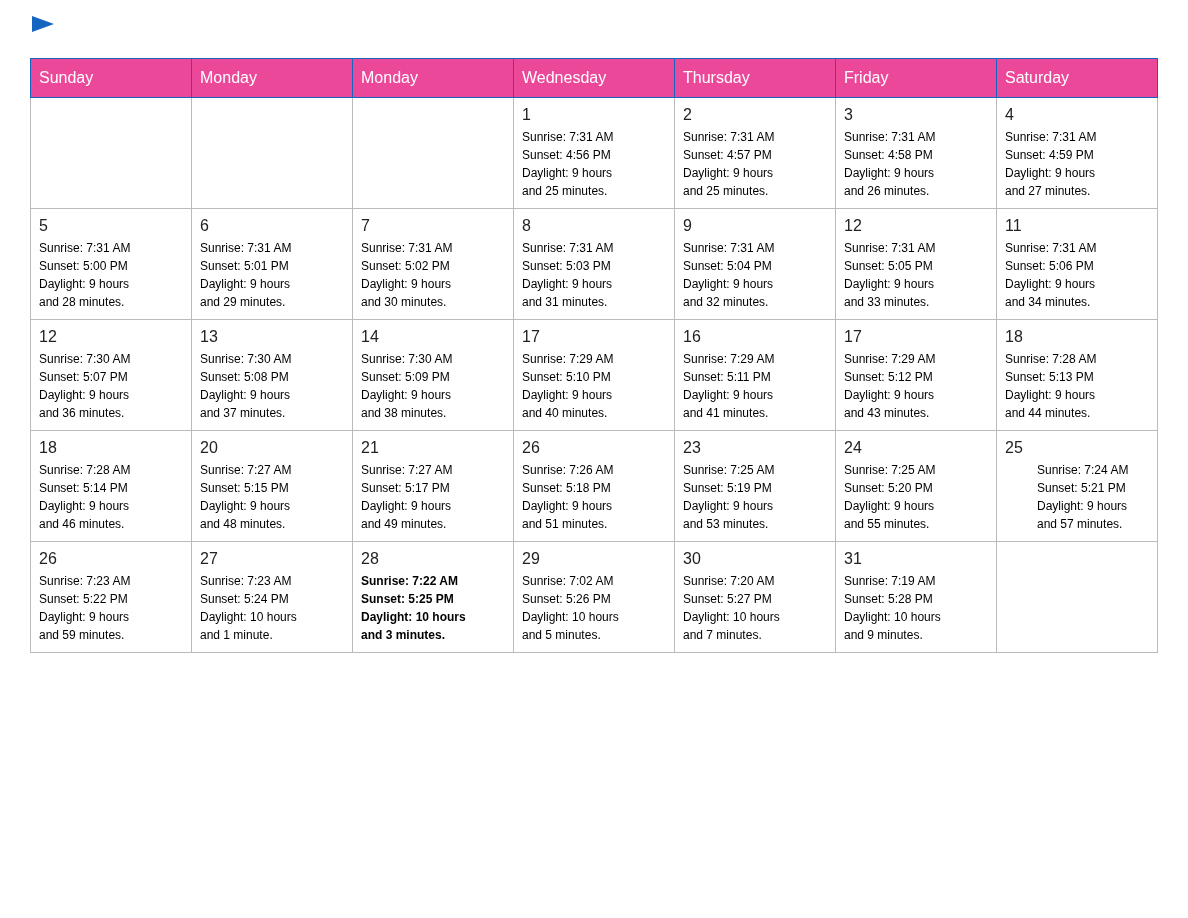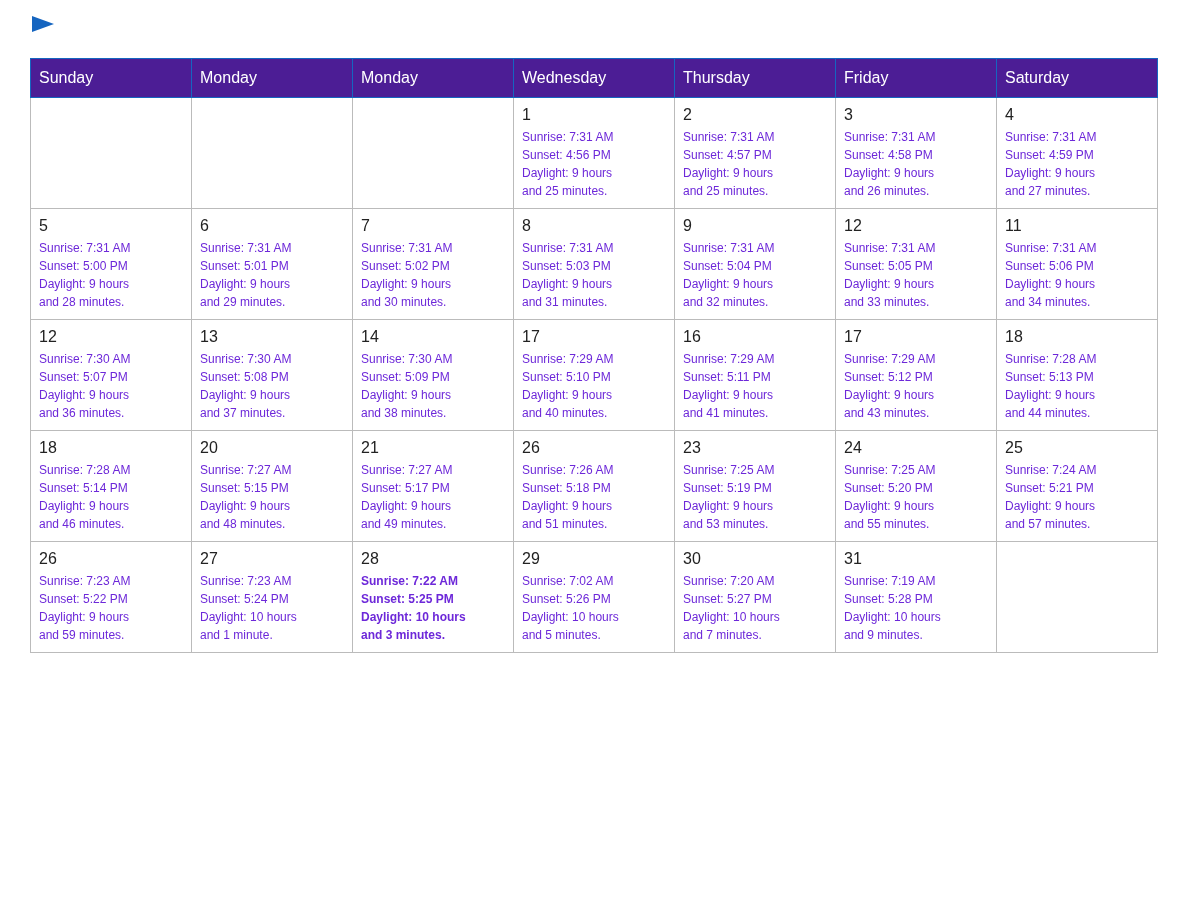--- a/index.html
+++ b/index.html
@@ -28,21 +28,21 @@
       font-size: 22px;
       font-weight: normal;
       color: #444;
     }
     table {
       width: 100%;
       border-collapse: collapse;
       table-layout: fixed;
     }
     thead tr {
-      background-color: #4c1d95;
+      background-color: #ec4899;
     }
     thead th {
       color: #fff;
       padding: 10px 8px;
       font-size: 16px;
       font-weight: normal;
       border: 1px solid #1565c0;
       text-align: left;
     }
     tbody tr {
@@ -56,21 +56,21 @@
       height: 110px;
     }
     .day-number {
       font-size: 16px;
       color: #222;
       display: block;
       margin-bottom: 4px;
     }
     .day-info {
       font-size: 12px;
-      color: #6d28d9;
+      color: #000000;
       line-height: 1.5;
     }
     tbody tr td:first-child .day-number {
       color: #222;
     }
     .logo-wrapper {
       display: flex;
       align-items: center;
     }
     .logo-text {
@@ -295,21 +295,21 @@
         </td>
         <td>
           <span class="day-number">24</span>
           <div class="day-info" style="white-space: pre-line;">Sunrise: 7:25 AM
 Sunset: 5:20 PM
 Daylight: 9 hours
 and 55 minutes.</div>
         </td>
         <td>
           <span class="day-number">25</span>
-          <div class="day-info" style="white-space: pre-line;">Sunrise: 7:24 AM
+          <div class="day-info" style="white-space: pre-line; margin-left: 32px;">Sunrise: 7:24 AM
 Sunset: 5:21 PM
 Daylight: 9 hours
 and 57 minutes.</div>
         </td>
       </tr>
       <tr>
         <td>
           <span class="day-number">26</span>
           <div class="day-info" style="white-space: pre-line;">Sunrise: 7:23 AM
 Sunset: 5:22 PM

